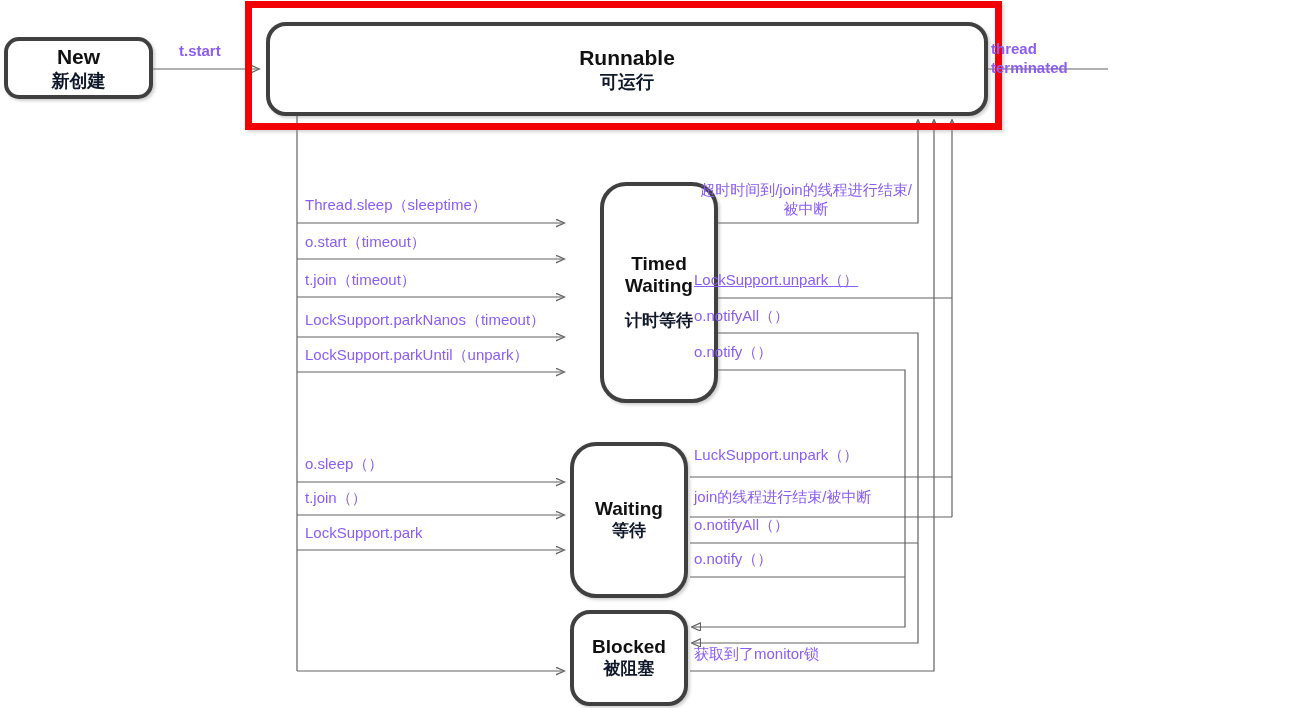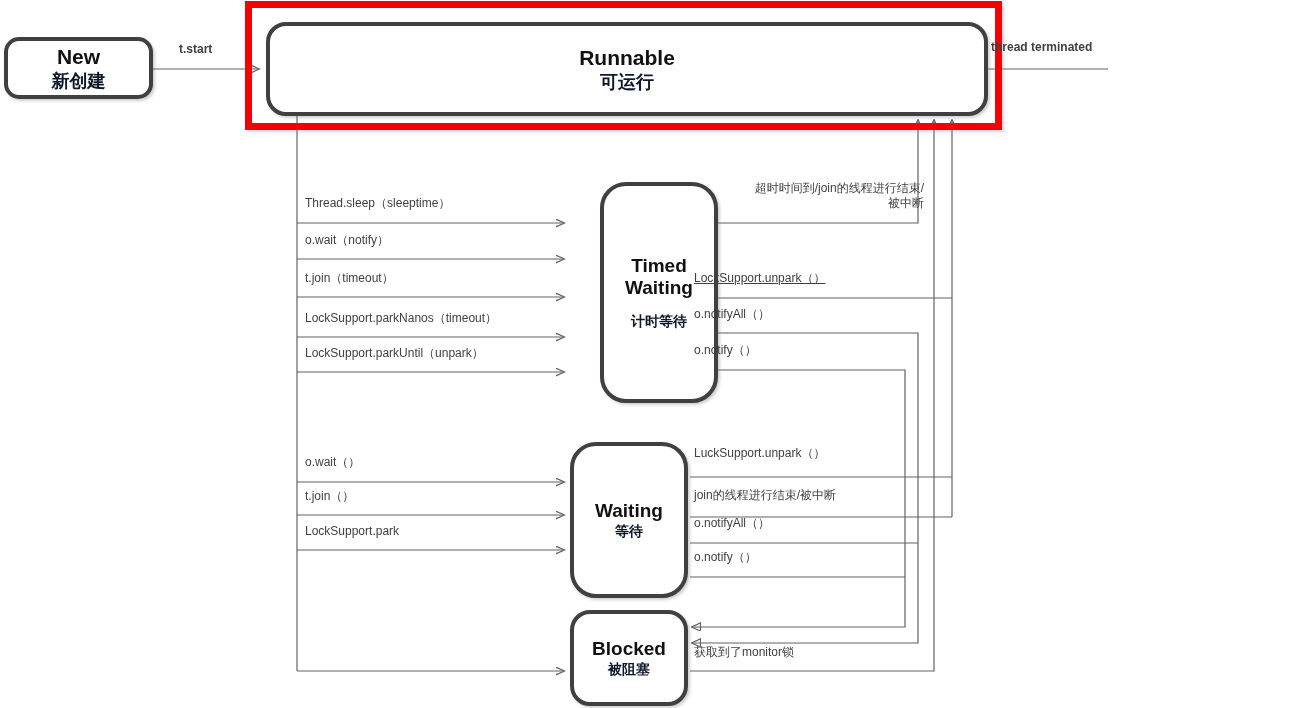--- a/index.html
+++ b/index.html
@@ -37,42 +37,42 @@
   }
   .state-box .en { font-weight: bold; font-size: 21px; color: #111; }
   .state-box .zh { font-weight: bold; font-size: 18px; color: #0f172a; }
   .box-new        { left: 4px;    top: 37px;  width: 149px; height: 62px;  border-radius: 15px; }
   .box-runnable   { left: 266px;  top: 22px;  width: 722px; height: 94px;  border-radius: 20px; }
   .box-terminated { left: 1140px; top: 35px;  width: 153px; height: 67px;  border-radius: 15px; padding-left: 47px; }
   .box-timed-waiting { left: 600px; top: 182px; width: 118px; height: 221px; border-radius: 26px; gap: 12px; }
   .box-waiting       { left: 570px; top: 442px; width: 118px; height: 156px; border-radius: 26px; }
   .box-blocked       { left: 570px; top: 610px; width: 118px; height: 96px;  border-radius: 20px; }
   .box-timed-waiting .en, .box-waiting .en, .box-blocked .en { font-size: 19px; line-height: 1.2; }
-  .box-timed-waiting .zh, .box-waiting .zh, .box-blocked .zh { font-size: 14px; line-height: 1.3; text-align: right; }
+  .box-timed-waiting .zh, .box-waiting .zh, .box-blocked .zh { font-size: 17px; line-height: 1.3; text-align: right; }
 
   .red-frame {
     position: absolute;
     left: 245px; top: 1px;
     width: 757px; height: 129px;
     border: 7px solid #f20205;
     z-index: 3;
     pointer-events: none;
     box-shadow: 2px 2px 3px rgba(150,150,150,0.4);
   }
 
   .lbl {
     position: absolute;
-    font-size: 12px;
-    color: #404040;
+    font-size: 15px;
+    color: #8b5cf6;
     white-space: pre-line;
     z-index: 4;
     line-height: 1.25;
   }
   .lbl.bold { font-weight: bold; }
-  .lbl.center { text-align: right; }
+  .lbl.center { text-align: center; }
 
   
   .l-sleep      { left: 305px; top: 196px; }
   .l-owait-t    { left: 305px; top: 233px; }
   .l-tjoin-t    { left: 305px; top: 271px; }
   .l-parknanos  { left: 305px; top: 311px; }
   .l-parkuntil  { left: 305px; top: 346px; }
   .l-owait      { left: 305px; top: 455px; }
   .l-tjoin      { left: 305px; top: 489px; }
   .l-lockpark   { left: 305px; top: 524px; }
@@ -168,33 +168,33 @@
     <div class="en">Blocked</div>
     <div class="zh">被阻塞</div>
   </div>
 
   <div class="red-frame"></div>
 
   <div class="lbl bold l-tstart">t.start</div>
   <div class="lbl bold l-terminated">thread terminated</div>
 
   <div class="lbl l-sleep">Thread.sleep（sleeptime）</div>
-  <div class="lbl l-owait-t">o.wait（notify）</div>
+  <div class="lbl l-owait-t">o.start（timeout）</div>
   <div class="lbl l-tjoin-t">t.join（timeout）</div>
   <div class="lbl l-parknanos">LockSupport.parkNanos（timeout）</div>
   <div class="lbl l-parkuntil">LockSupport.parkUntil（unpark）</div>
 
   <div class="lbl center l-timeout">超时时间到/join的线程进行结束/
 被中断</div>
   <div class="lbl l-tw-unpark">LockSupport.unpark（）</div>
 
   <div class="lbl l-tw-notifyall">o.notifyAll（）</div>
   <div class="lbl l-tw-notify">o.notify（）</div>
 
-  <div class="lbl l-owait">o.wait（）</div>
+  <div class="lbl l-owait">o.sleep（）</div>
   <div class="lbl l-tjoin">t.join（）</div>
   <div class="lbl l-lockpark">LockSupport.park</div>
 
   <div class="lbl l-w-unpark">LuckSupport.unpark（）</div>
   <div class="lbl l-w-joinend">join的线程进行结束/被中断</div>
 
   <div class="lbl l-w-notifyall">o.notifyAll（）</div>
   <div class="lbl l-w-notify">o.notify（）</div>
 
 

